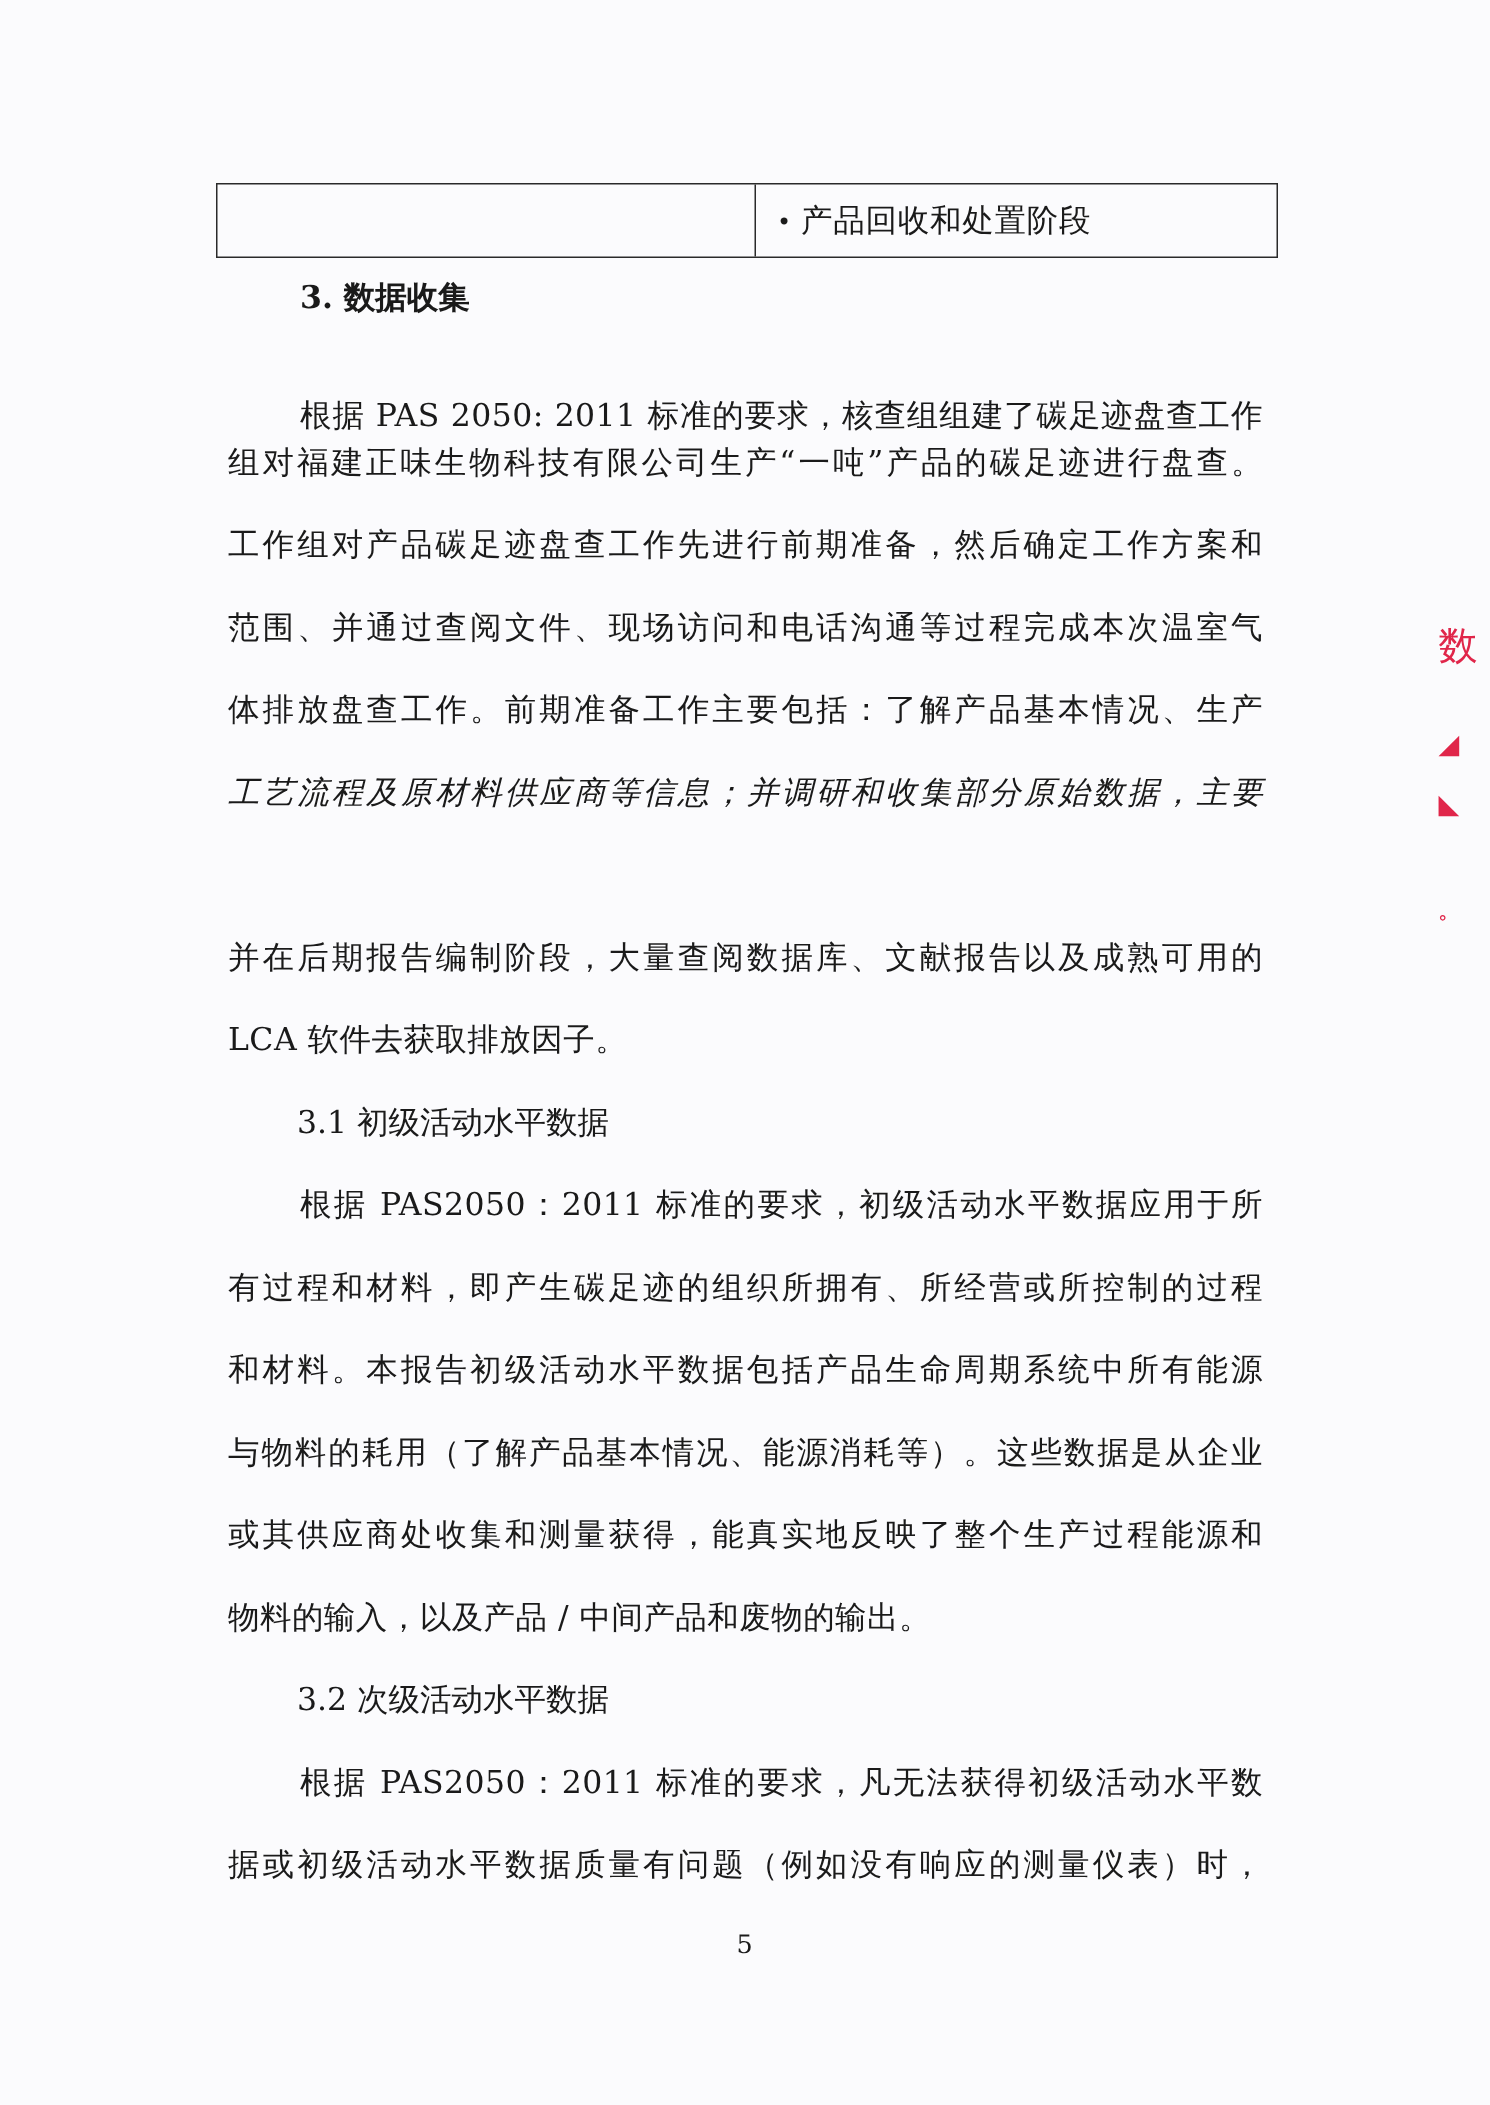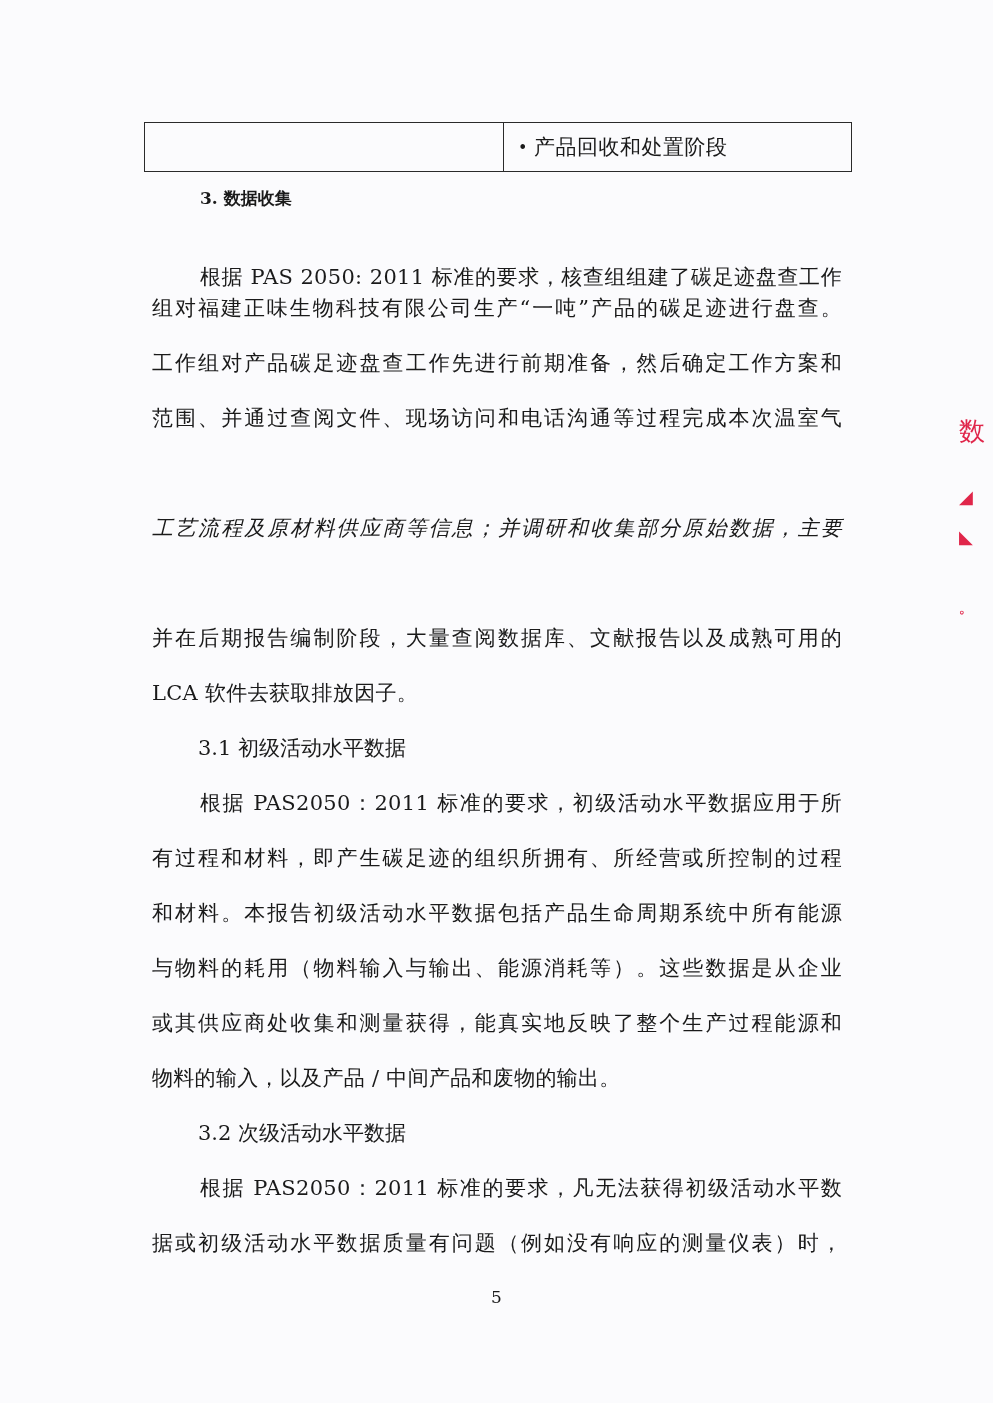--- a/index.html
+++ b/index.html
@@ -61,21 +61,21 @@
   .line.indent {
     left: 200px;
     width: 642px;
   }
   .line.last {
     text-align-last: left;
   }
   .heading {
     position: absolute;
     left: 200px;
-    font-size: 17px;
+    font-size: 21px;
     font-weight: bold;
     line-height: 28px;
   }
   .subheading {
     position: absolute;
     left: 198px;
     font-size: 21px;
     line-height: 28px;
   }
   .page-number {
@@ -113,30 +113,31 @@
       <span>产品回收和处置阶段</span>
     </div>
   </div>
 
   <div class="heading" style="top:184px;">3. 数据收集</div>
 
   <div class="line indent" style="top:239px;margin-top:24px;">根据 PAS 2050: 2011 标准的要求，核查组组建了碳足迹盘查工作</div>
   <div class="line" style="top:294px;">组对福建正味生物科技有限公司生产“一吨”产品的碳足迹进行盘查。</div>
   <div class="line" style="top:349px;">工作组对产品碳足迹盘查工作先进行前期准备，然后确定工作方案和</div>
   <div class="line" style="top:404px;">范围、并通过查阅文件、现场访问和电话沟通等过程完成本次温室气</div>
+  <div class="line" style="top:459px;">体排放盘查工作。前期准备工作主要包括：了解产品基本情况、生产</div>
   <div class="line" style="top:514px;font-style:italic;">工艺流程及原材料供应商等信息；并调研和收集部分原始数据，主要</div>
   <div class="line last" style="top:679px;">LCA 软件去获取排放因子。</div>
   <div class="line" style="top:624px;">并在后期报告编制阶段，大量查阅数据库、文献报告以及成熟可用的</div>
 
   <div class="subheading" style="top:734px;">3.1 初级活动水平数据</div>
 
   <div class="line indent" style="top:789px;">根据 PAS2050：2011 标准的要求，初级活动水平数据应用于所</div>
   <div class="line" style="top:844px;">有过程和材料，即产生碳足迹的组织所拥有、所经营或所控制的过程</div>
   <div class="line" style="top:899px;">和材料。本报告初级活动水平数据包括产品生命周期系统中所有能源</div>
-  <div class="line" style="top:954px;">与物料的耗用（物料输入与输出、能源消耗等）。这些数据是从企业</div>
+  <div class="line" style="top:954px;">与物料的耗用（了解产品基本情况、能源消耗等）。这些数据是从企业</div>
   <div class="line" style="top:1009px;">或其供应商处收集和测量获得，能真实地反映了整个生产过程能源和</div>
   <div class="line last" style="top:1064px;">物料的输入，以及产品 / 中间产品和废物的输出。</div>
 
   <div class="subheading" style="top:1119px;">3.2 次级活动水平数据</div>
 
   <div class="line indent" style="top:1174px;">根据 PAS2050：2011 标准的要求，凡无法获得初级活动水平数</div>
   <div class="line" style="top:1229px;">据或初级活动水平数据质量有问题（例如没有响应的测量仪表）时，</div>
 
   <div class="page-number">5</div>
 

